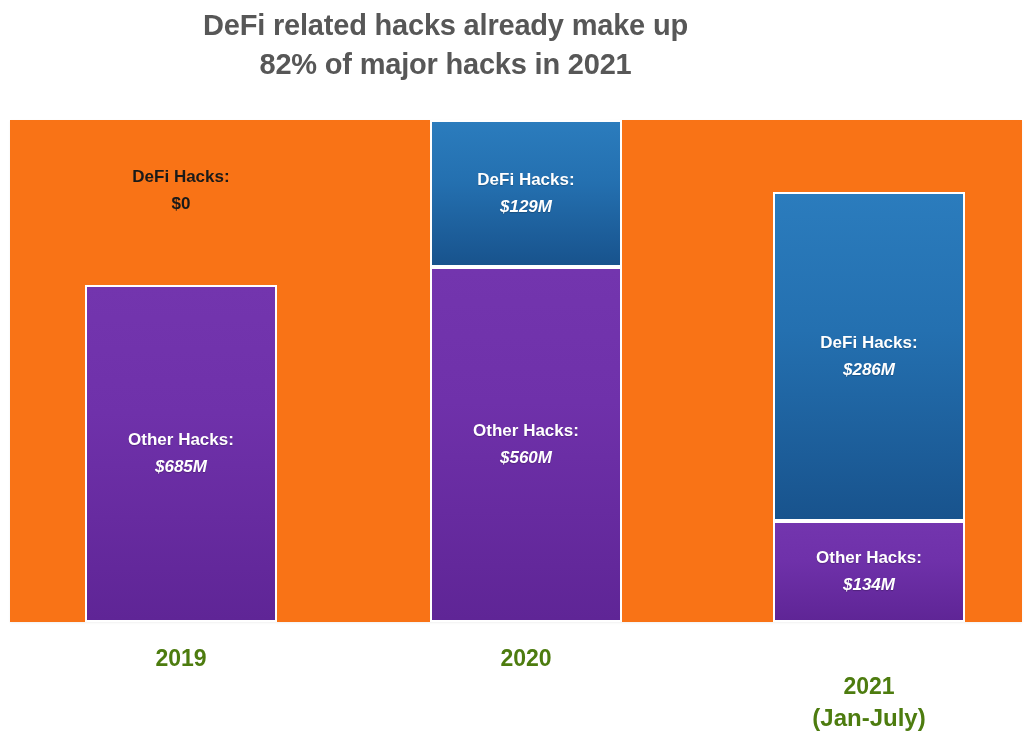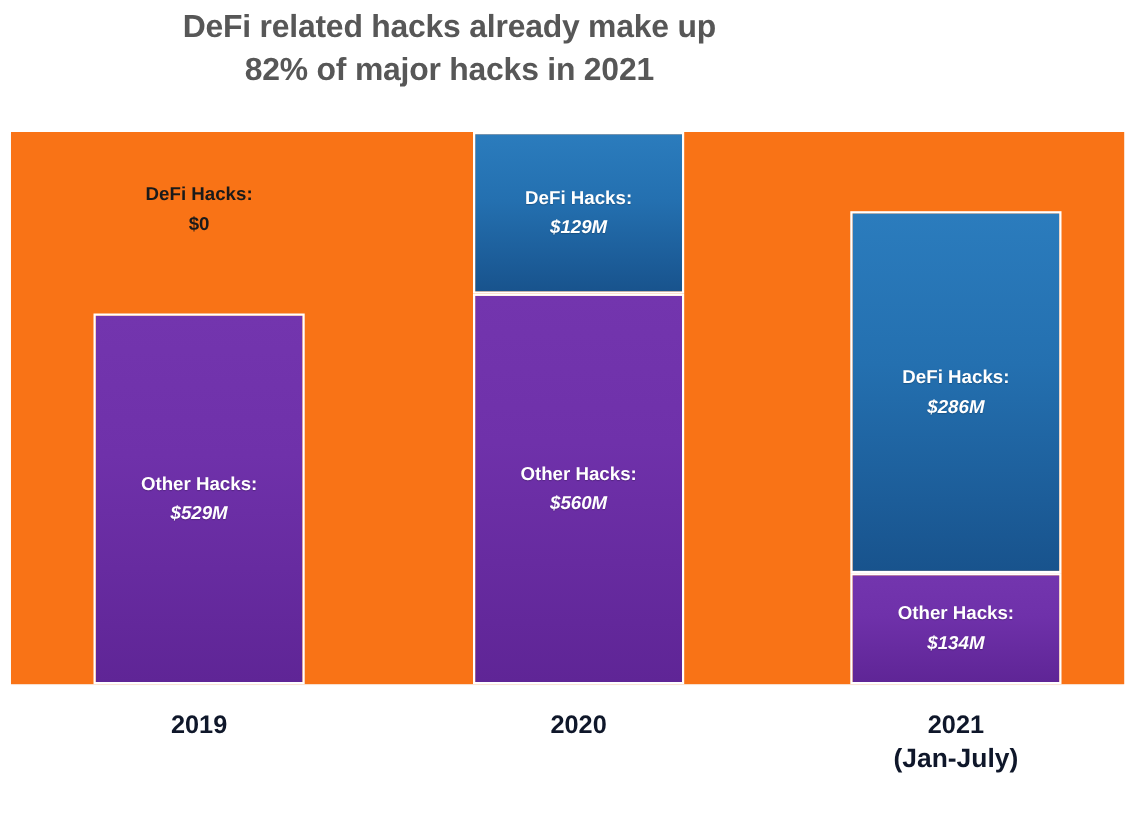--- a/index.html
+++ b/index.html
@@ -21,20 +21,21 @@
     position: absolute;
     left: 0;
     top: 6px;
     width: 817px;
     text-align: center;
     color: #575757;
     font-size: 29px;
     font-weight: bold;
     line-height: 1.33;
     letter-spacing: -0.2px;
+    padding-left: 37px;
   }
   .chart-title .tline { display: block; }
 
   
   .plot-area {
     position: absolute;
     left: 10px;
     top: 120px;
     width: 1012px;
     height: 502px;
@@ -92,21 +93,21 @@
   .cat-labels {
     position: absolute;
     left: 10px;
     top: 626px;
     width: 1012px;
     height: 90px;
   }
   .cat {
     position: absolute;
     text-align: center;
-    color: #0f172a;
+    color: #4d7c0f;
     font-size: 23px;
     font-weight: bold;
     line-height: 1.33;
     top: 17px;
   }
   .cat .sub {
     display: block;
     font-size: 24px;
     font-weight: bold;
   }
@@ -136,21 +137,21 @@
 <div class="plot-area">
 
   <div class="bar-group" style="left:75px; width:192px; height:502px;">
     <div class="float-label" style="bottom:405px;">
       <span>DeFi Hacks:</span>
       <span class="l2">$0</span>
     </div>
     <div class="seg seg-purple" style="bottom:0; height:337px;">
       <div class="seg-label">
         <span>Other Hacks:</span>
-        <span class="l2">$529M</span>
+        <span class="l2">$685M</span>
       </div>
     </div>
   </div>
 
   <div class="bar-group" style="left:420px; width:192px; height:502px;">
     <div class="seg seg-blue" style="bottom:355px; height:147px;">
       <div class="seg-label">
         <span>DeFi Hacks:</span>
         <span class="l2">$129M</span>
       </div>
@@ -180,19 +181,19 @@
 
 </div>
 
 <div class="cat-labels">
   <div class="cat" style="left:75px; width:192px;">
     <span>2019</span>
   </div>
   <div class="cat" style="left:420px; width:192px;">
     <span>2020</span>
   </div>
-  <div class="cat" style="left:763px; width:192px;">
+  <div class="cat" style="left:763px; width:192px;margin-top:28px;">
     <span>2021</span>
     <span class="sub">(Jan-July)</span>
   </div>
 </div>
 
 <div class="footer-ghost"></div>
 
 </body></html>

